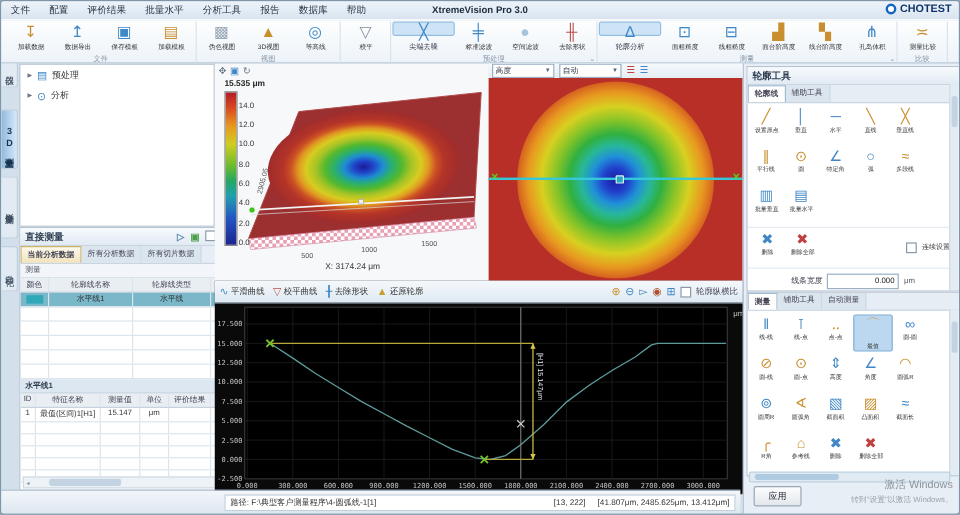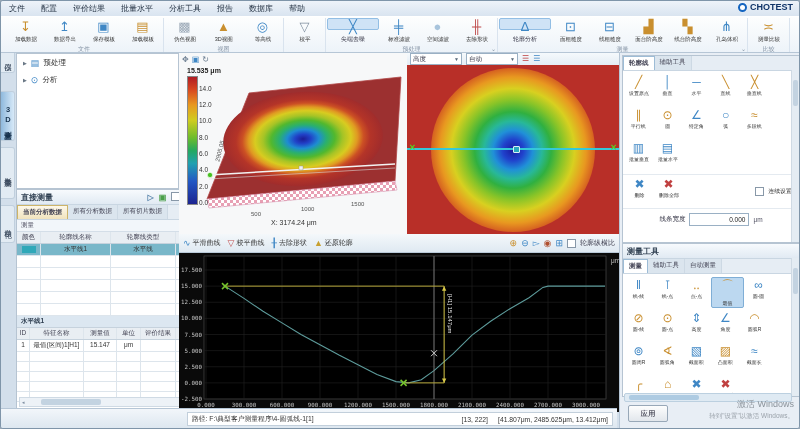--- a/index.html
+++ b/index.html
@@ -127,20 +127,21 @@
     <div id="menu-items" style="display:flex;z-index:2;">
         <span class="menu-item">文件</span>
         <span class="menu-item">配置</span>
         <span class="menu-item">评价结果</span>
         <span class="menu-item">批量水平</span>
         <span class="menu-item">分析工具</span>
         <span class="menu-item">报告</span>
         <span class="menu-item">数据库</span>
         <span class="menu-item">帮助</span>
       </div>
+    <div class="win-title">XtremeVision Pro 3.0</div>
     <div class="brand">
       <span class="brand-mark"></span>
       <span>CHOTEST</span>
     </div>
   </div>
 
   <div class="toolbar" id="toolbar">
       <div class="tgroup">
         <div class="tgroup-items">
           <div class="titem">
@@ -557,20 +558,23 @@
         <line x1="43" y1="30.125" x2="49" y2="36.125" stroke="#76c32e" stroke-width="1.5"></line>
         <line x1="43" y1="36.125" x2="49" y2="30.125" stroke="#76c32e" stroke-width="1.5"></line>
         <line x1="221.6" y1="126.875" x2="227.6" y2="132.875" stroke="#76c32e" stroke-width="1.5"></line>
         <line x1="221.6" y1="132.875" x2="227.6" y2="126.875" stroke="#76c32e" stroke-width="1.5"></line>
       </svg>
   </div>
 
   <div class="rightcol">
 
     <div class="card" style="top:2px;height:186px;">
+      <div class="phead">
+        <span>轮廓工具</span>
+      </div>
       <div class="ptabs" id="ct-tabs">
           <div class="ptab on blue">轮廓线</div>
           <div class="ptab blue">辅助工具</div>
         </div>
       <div class="ggrid" id="ct-grid" style="padding-right:8px;">
           <div class="gitem">
             <span class="glyph" style="color: rgb(201, 143, 47);">╱</span>
             <div class="glabel">设置原点</div>
           </div>
           <div class="gitem">
@@ -638,23 +642,20 @@
         <span class="lw-label">线条宽度</span>
         <span class="lw-input">0.000</span>
         <span class="lw-unit">μm</span>
       </div>
       <div class="vscroll">
           <div class="thumb"></div>
         </div>
     </div>
 
     <div class="card" style="top:190px;height:152px;">
-      <div class="phead">
-        <span>测量工具</span>
-      </div>
       <div class="ptabs" id="mt-tabs">
           <div class="ptab on blue">测量</div>
           <div class="ptab blue">辅助工具</div>
           <div class="ptab blue">自动测量</div>
         </div>
       <div class="ggrid" id="mt-grid" style="padding-right:8px;">
           <div class="gitem">
             <span class="glyph" style="color: rgb(63, 135, 197);">‖</span>
             <div class="glabel">线-线</div>
           </div>

